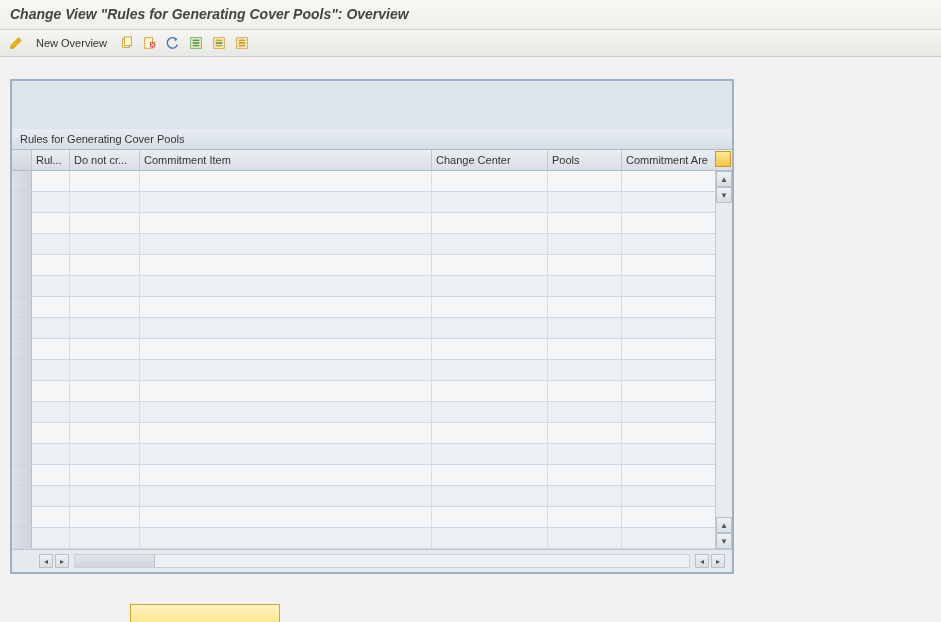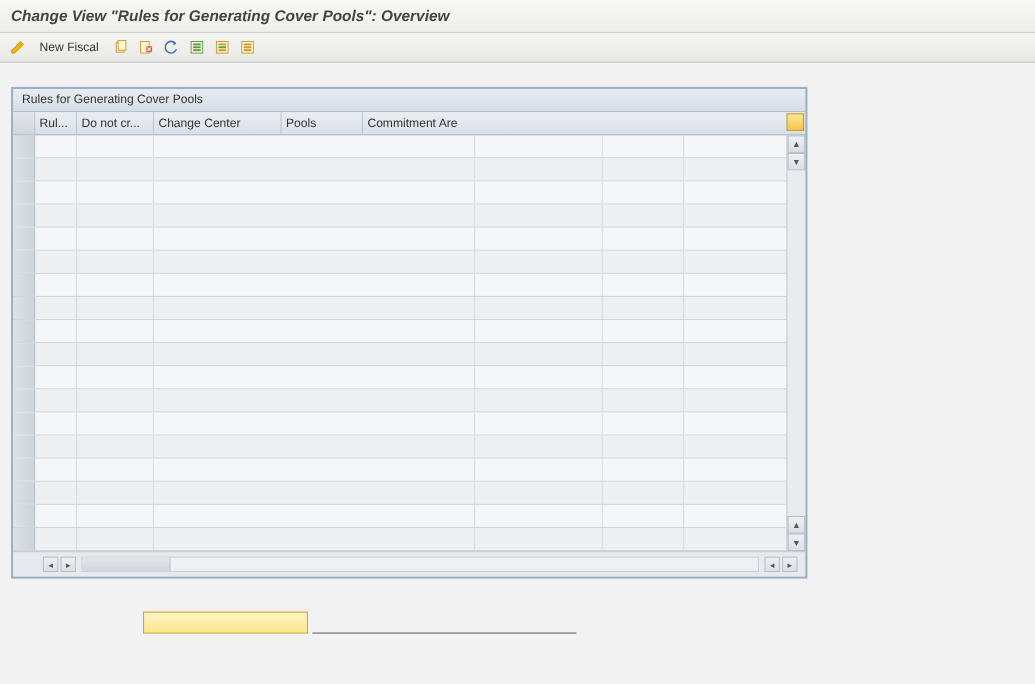--- a/index.html
+++ b/index.html
@@ -97,20 +97,21 @@
       width: 724px;
       border: 2px solid #9eb1c4;
       background: #dde4ec;
     }
     .grid-title {
       background: linear-gradient(#e8edf2, #d5dde5);
       border-bottom: 1px solid #b0bcc8;
       padding: 4px 8px;
       font-size: 11px;
       color: #333;
+      margin-top: 48px;
     }
     .grid-header {
       display: flex;
       border-bottom: 1px solid #b0bcc8;
       background: linear-gradient(#eaeef2, #d8dfe6);
     }
     .grid-header-cell {
       padding: 4px 4px;
       font-size: 11px;
       color: #333;
@@ -230,21 +231,21 @@
   <span class="title-text">Change View "Rules for Generating Cover Pools": Overview</span>
 </div>
 
 <div class="toolbar">
   <span class="tool-btn">
     <svg viewBox="0 0 16 16">
         <path d="M2 11 L9 4 L12 7 L5 14 L2 14 Z" fill="#f4b400" stroke="#b8860b" stroke-width="0.8"></path>
         <path d="M9 4 L11 2 L14 5 L12 7" fill="#f4b400" stroke="#b8860b" stroke-width="0.8"></path>
       </svg>
   </span>
-  <span class="tool-text-btn">New Fiscal</span>
+  <span class="tool-text-btn">New Overview</span>
   <span class="tool-btn">
     <svg viewBox="0 0 16 16">
         <rect x="3" y="3" width="8" height="10" fill="#fffad1" stroke="#cc9933" stroke-width="1"></rect>
         <rect x="5" y="1" width="8" height="10" fill="#fffad1" stroke="#cc9933" stroke-width="1"></rect>
       </svg>
   </span>
   <span class="tool-btn">
     <svg viewBox="0 0 16 16">
         <rect x="2" y="2" width="9" height="12" fill="#fffad1" stroke="#cc9933"></rect>
         <rect x="8" y="7" width="6" height="6" fill="#d44"></rect>
@@ -286,20 +287,21 @@
 
 <div class="content-area">
 
   <div class="grid-container">
     <div class="grid-title">Rules for Generating Cover Pools</div>
     <div class="header-wrap">
       <div class="grid-header">
         <div class="grid-header-cell row-sel"></div>
         <div class="grid-header-cell" style="width:38px">Rul...</div>
         <div class="grid-header-cell" style="width:70px">Do not cr...</div>
+        <div class="grid-header-cell" style="width:292px">Commitment Item</div>
         <div class="grid-header-cell" style="width:116px">Change Center</div>
         <div class="grid-header-cell" style="width:74px">Pools</div>
         <div class="grid-header-cell" style="width:92px;border-right:none">Commitment Are</div>
       </div>
       <div class="corner-btn"></div>
     </div>
     <div class="grid-body">
       <div class="grid-rows">
 
         <div class="grid-row">

